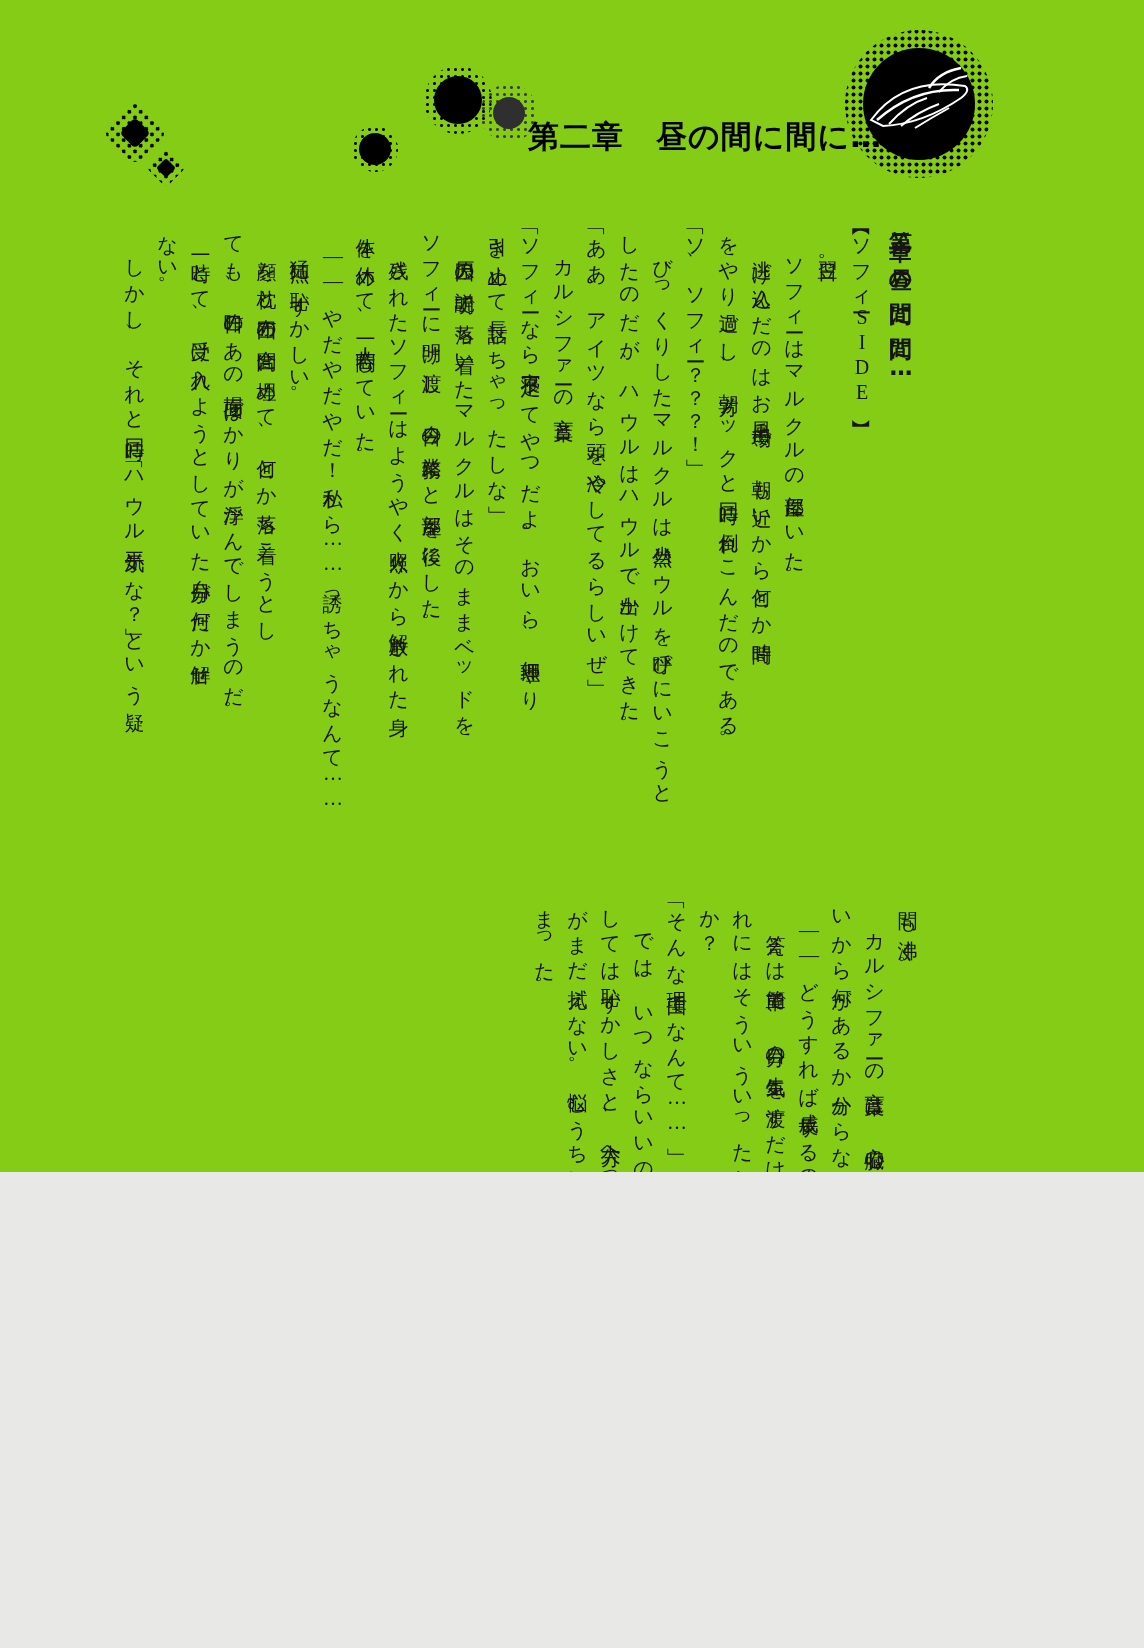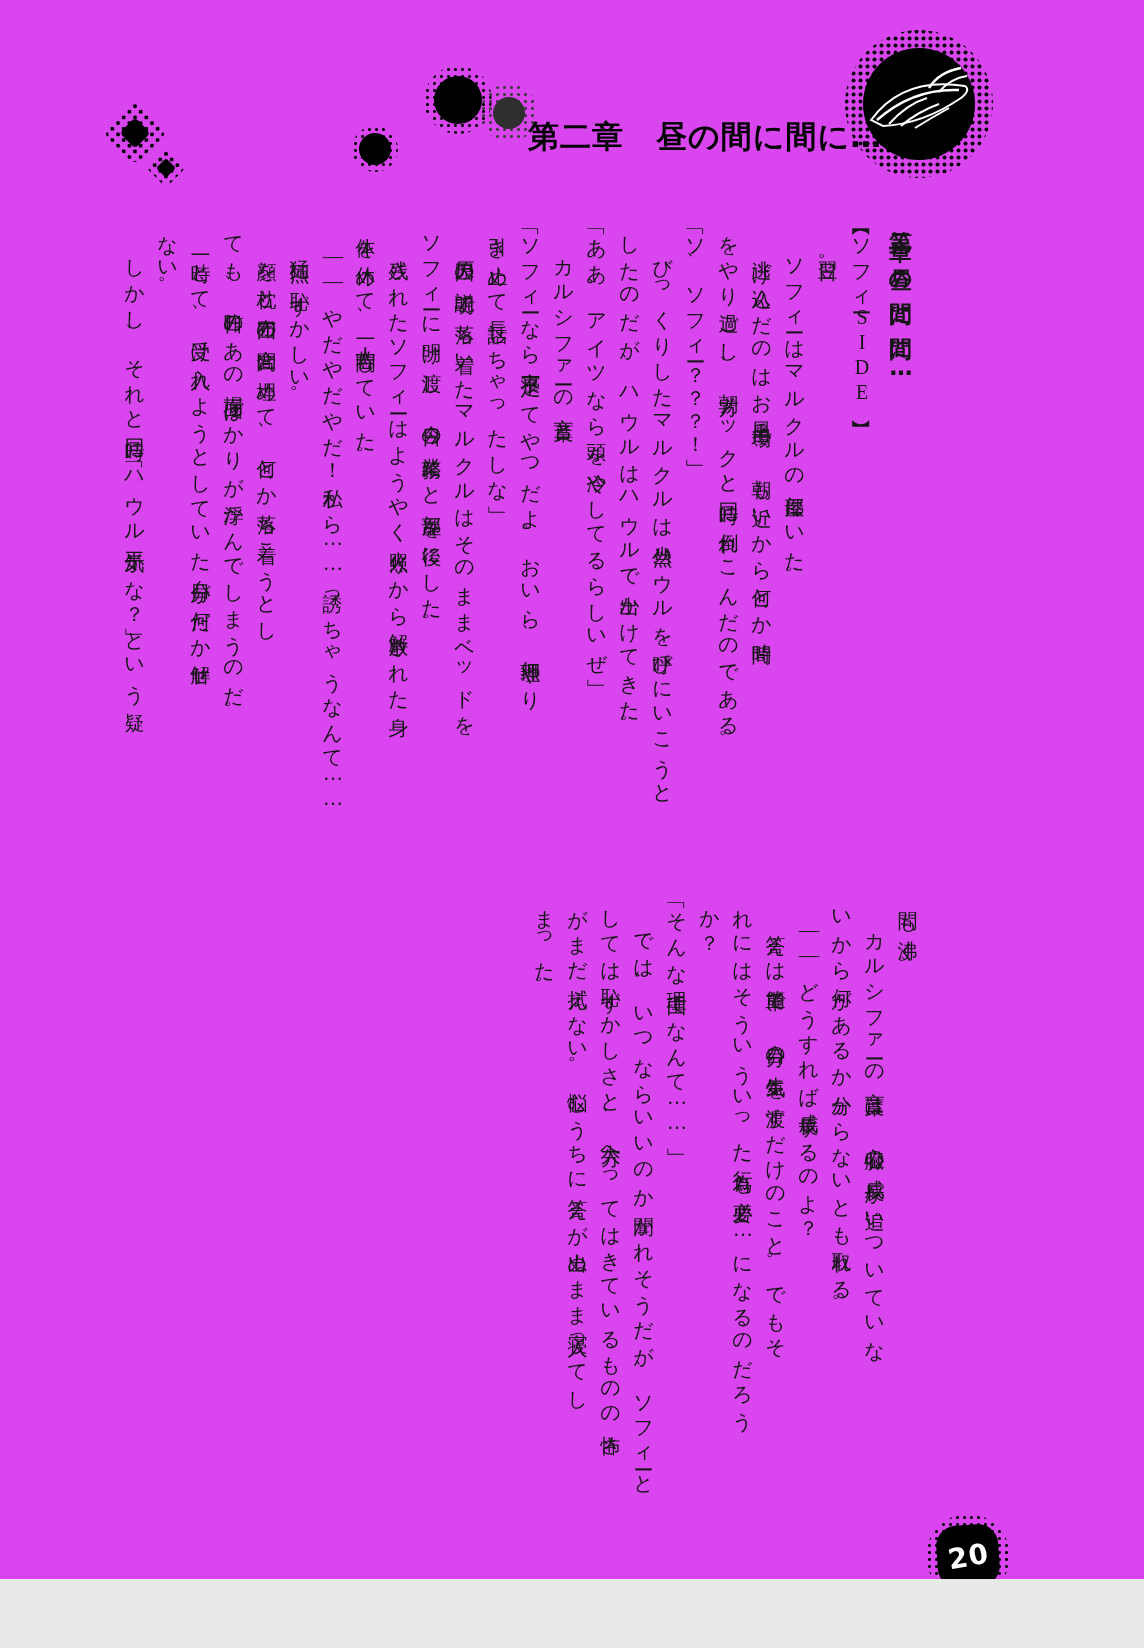--- a/index.html
+++ b/index.html
@@ -1,19 +1,19 @@
 <!DOCTYPE html>
 <html lang="ja"><head>
 <meta charset="utf-8">
 <style>
   html,body { margin:0; padding:0; }
   body { background:#e8e8e6; }
   .page {
-    position:relative; width:1144px; height:1579px; margin:0 auto;
-    background:#d946ef; overflow:hidden;
+    position:relative; width:1144px; height:1172px; margin:0 auto;
+    background:#84cc16; overflow:hidden;
     font-family:"Liberation Serif", serif; color:#111;
   }
 
   
   .halftone {
     position:absolute; border-radius:50%; overflow:hidden;
     background-image: radial-gradient(#000 26%, transparent 32%);
     background-size:7px 7px;
   }
   .halftone .core { position:absolute; inset:15%; background:#000; border-radius:50%; }

